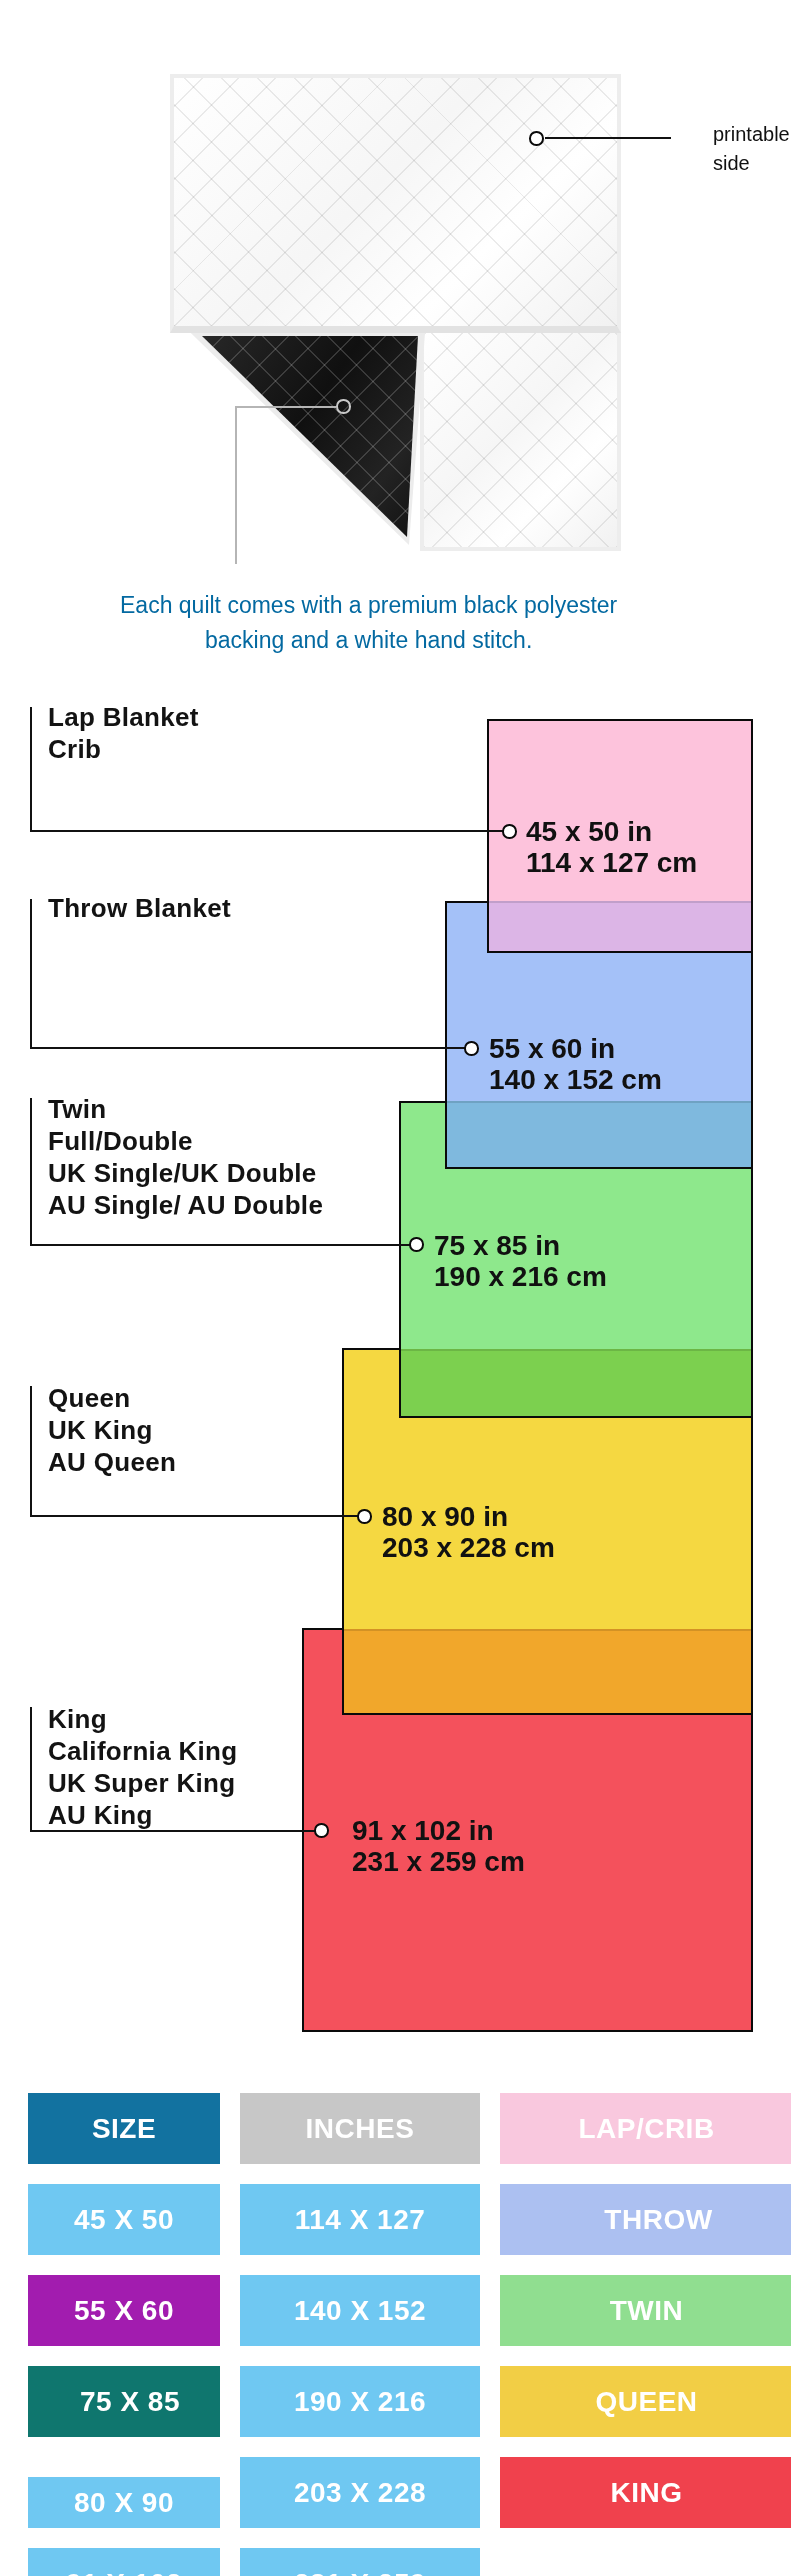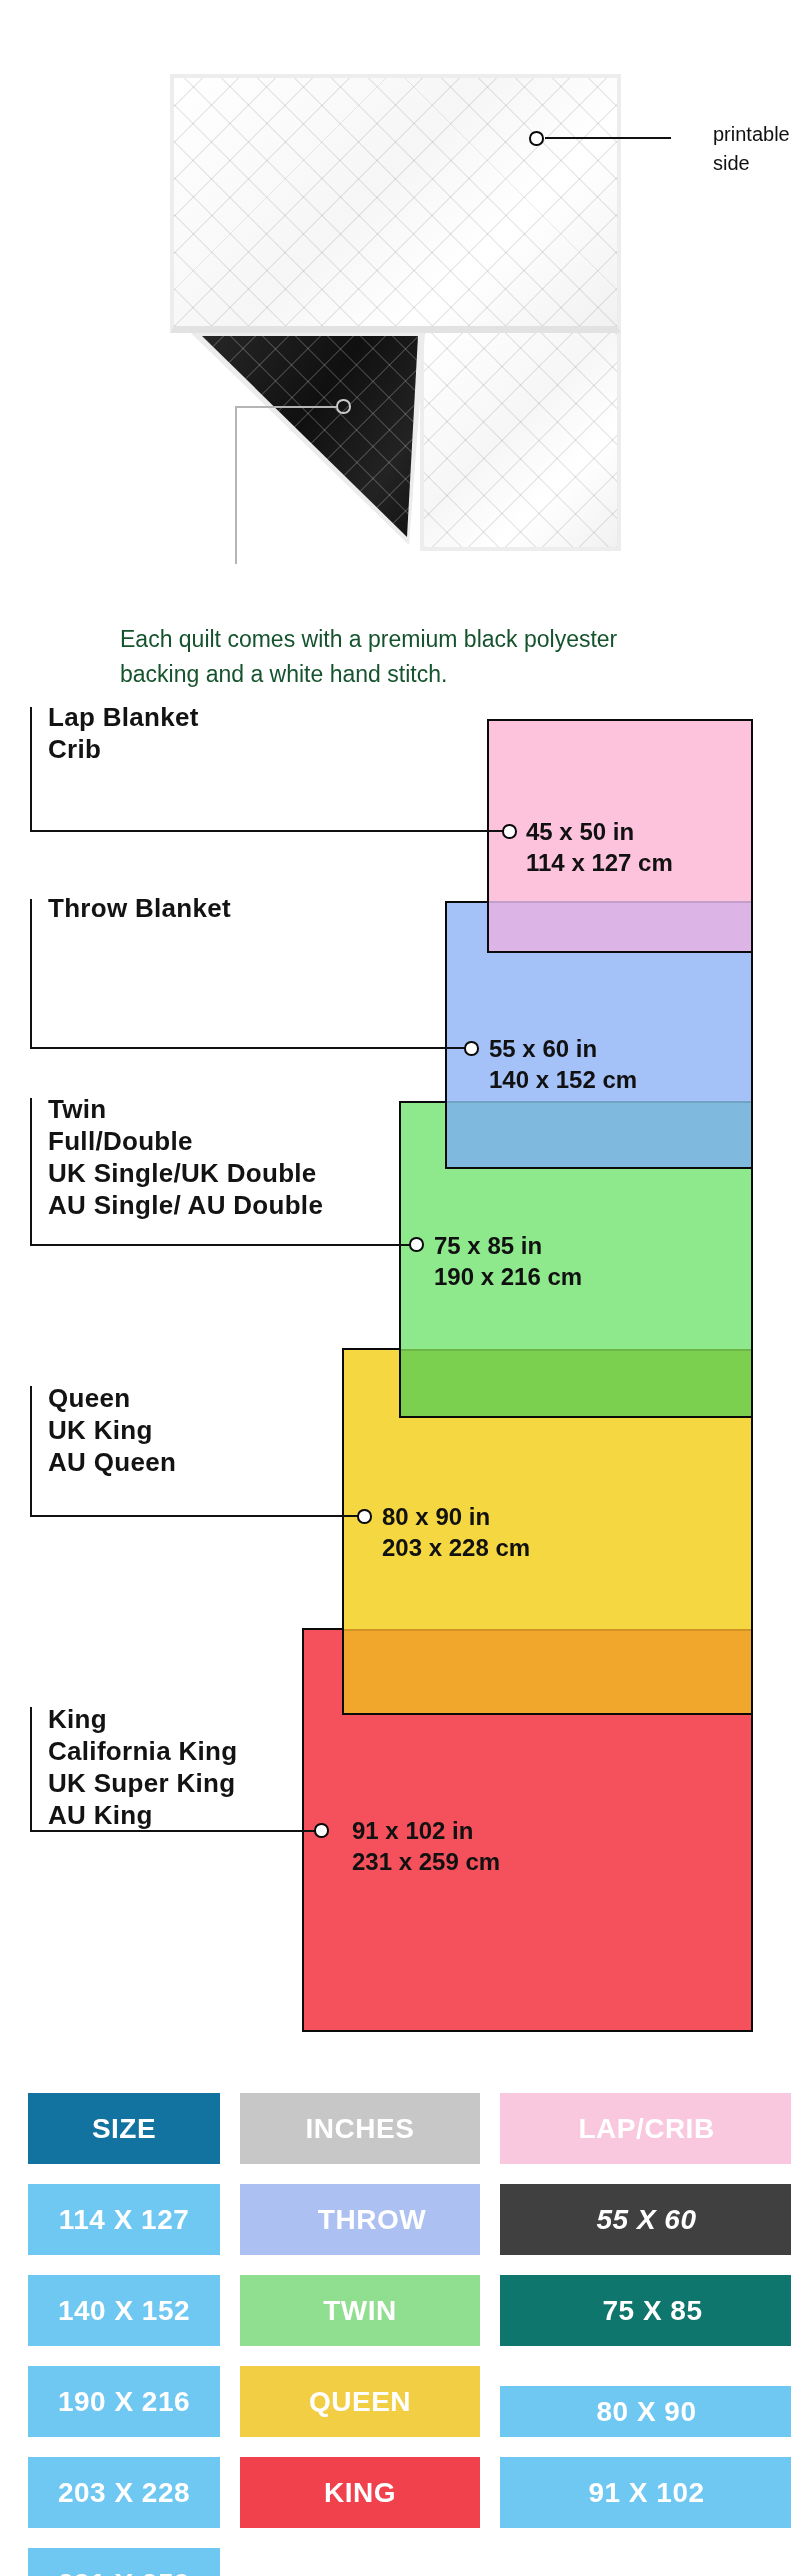--- a/index.html
+++ b/index.html
@@ -24,33 +24,33 @@
   .q-strip{position:absolute;left:420px;top:333px;width:201px;height:218px;box-sizing:border-box;
            border:4.8px solid #ededed;border-top:none;}
   .q-fold{position:absolute;left:186px;top:333px;width:244px;height:220px;
           clip-path:polygon(4.8px 0px,239px 0px,223px 212px);background:#ececec;}
   .q-fold-in{position:absolute;left:0;top:0;right:0;bottom:0;
           clip-path:polygon(16px 2.9px,232px 2.9px,221px 204px);}
 
   .ann-circle{position:absolute;width:10.5px;height:10.5px;border-radius:50%;box-sizing:content-box;}
   .line{position:absolute;}
   .ann-text{position:absolute;font-size:20px;line-height:29px;font-weight:400;color:#111;}
-  .caption{position:absolute;left:120px;top:622px;font-size:23px;line-height:35px;
-           font-weight:400;color:#14532d;}
+  .caption{position:absolute;left:120px;top:588px;font-size:23px;line-height:35px;
+           font-weight:400;color:#0369a1;text-align:center;}
 
   
   .bk{position:absolute;box-sizing:border-box;border:2.9px solid #0a0a0a;}
   .band{position:absolute;left:0;right:0;bottom:0;box-shadow:inset 0 1.9px 0 rgba(0,0,0,0.12);}
   .bk-names{position:absolute;left:48px;z-index:20;font-weight:800;font-size:26px;line-height:32px;
             color:#131313;letter-spacing:0.3px;white-space:nowrap;}
   .vl{position:absolute;left:30px;width:1.9px;background:#111;z-index:20;}
   .hl{position:absolute;height:1.9px;background:#111;z-index:20;}
   .circ{position:absolute;width:10.5px;height:10.5px;border:2.4px solid #0a0a0a;border-radius:50%;
         background:#fff;box-sizing:content-box;z-index:21;}
-  .dims{position:absolute;font-weight:700;font-size:24px;line-height:31px;color:#111;
+  .dims{position:absolute;font-weight:700;font-size:28px;line-height:31px;color:#111;
         z-index:20;white-space:nowrap;}
 
   
   .size-table{position:absolute;left:28px;top:2093px;width:629px;display:grid;
               grid-template-columns:192px 240px 293px;grid-auto-rows:71px;gap:20px;}
   .tcell{display:flex;align-items:center;justify-content:center;font-weight:700;font-size:28px;
          color:#ffffff;letter-spacing:0.5px;}
 </style>
 </head>
 <body>
@@ -162,24 +162,25 @@
     <div>91 x 102 in</div>
     <div>231 x 259 cm</div>
   </div>
 </div>
 
 <div class="size-table">
   <div class="tcell" style="background-color: rgb(18, 114, 160);">SIZE</div>
   <div class="tcell" style="background-color: rgb(199, 199, 199);">INCHES</div>
 
   <div class="tcell" style="background-color: rgb(249, 200, 222);">LAP/CRIB</div>
+  <div class="tcell" style="background-color: rgb(111, 200, 242);">45 X 50</div>
   <div class="tcell" style="background-color: rgb(111, 200, 242);">114 X 127</div>
 
   <div class="tcell" style="background-color: rgb(172, 192, 241); padding-left: 24px;">THROW</div>
-  <div class="tcell" style="background-color: #404040; font-style: italic;">55 X 60</div>
+  <div class="tcell" style="background-color: #a21caf;">55 X 60</div>
   <div class="tcell" style="background-color: rgb(111, 200, 242);">140 X 152</div>
 
   <div class="tcell" style="background-color: rgb(144, 222, 144);">TWIN</div>
   <div class="tcell" style="background-color: #0f766e; padding-left: 12px;">75 X 85</div>
   <div class="tcell" style="background-color: rgb(111, 200, 242);">190 X 216</div>
 
   <div class="tcell" style="background-color: rgb(242, 206, 69);">QUEEN</div>
   <div class="tcell" style="background-color: rgb(111, 200, 242); margin-top: 20px;">80 X 90</div>
   <div class="tcell" style="background-color: rgb(111, 200, 242);">203 X 228</div>
 

